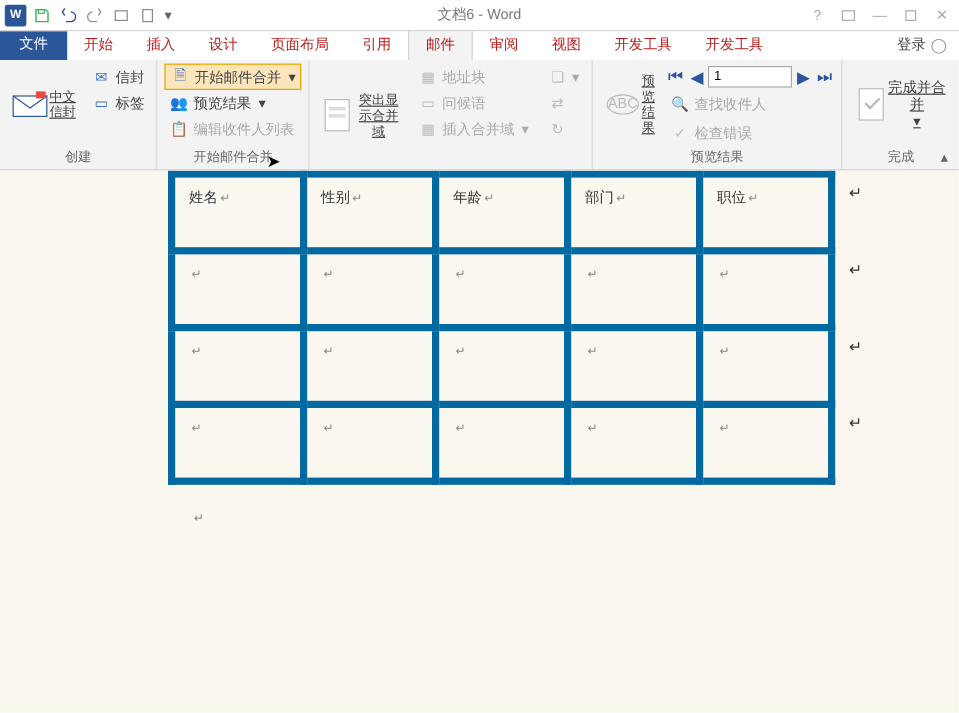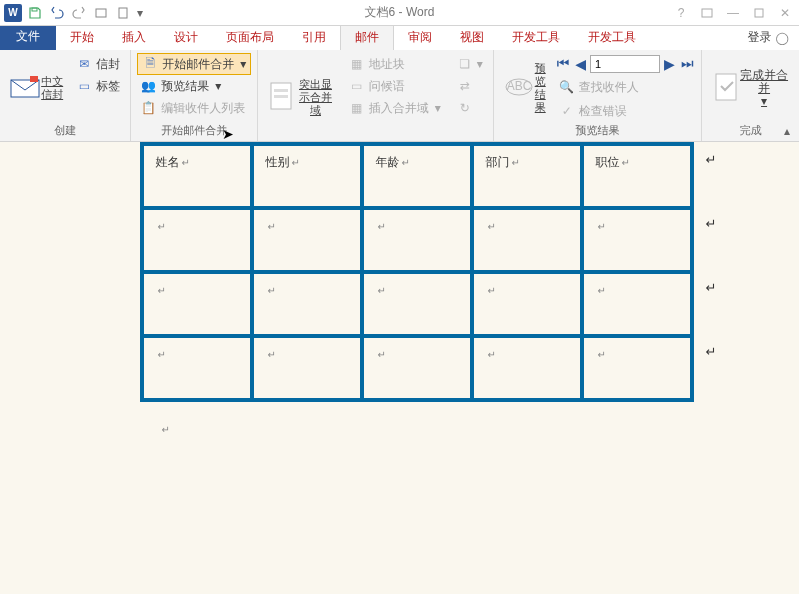--- a/index.html
+++ b/index.html
@@ -29,21 +29,21 @@
 .small-icon{width:16px;height:16px;display:inline-flex;align-items:center;justify-content:center;color:#4472c4;font-size:12px;}
 .disabled{color:#aaa;}
 .disabled .big-icon,.disabled .small-icon{color:#bbb;}
 .nav-group{display:flex;align-items:center;gap:2px;}
 .nav-arrow{color:#2b579a;font-size:14px;cursor:pointer;padding:2px;}
 .rec-input{width:70px;height:18px;border:1px solid #aaa;background:#fff;padding:0 4px;font-size:11px;}
 .collapse-btn{position:absolute;right:4px;bottom:2px;width:16px;height:16px;display:flex;align-items:center;justify-content:center;color:#666;cursor:pointer;}
 .doc-area{background:#faf7ee;height:452px;overflow:auto;padding-top:0;}
 .page{background:#faf7ee;margin:0 auto;width:700px;padding:0 10px;}
 table.doc-table{border-collapse:collapse;margin-left:80px;margin-top:0;}
-table.doc-table td{border:4px solid #0369a1;width:110px;height:64px;padding:8px 12px;vertical-align:top;font-size:13px;color:#333;font-family:"SimSun";}
+table.doc-table td{border:6px solid #0369a1;width:110px;height:64px;padding:8px 12px;vertical-align:top;font-size:13px;color:#333;font-family:"SimSun";}
 .para-mark{color:#888;font-size:10px;display:inline-block;margin-left:2px;}
 .outside-mark{color:#888;font-size:10px;padding-left:8px;vertical-align:top;}
 .cursor-arrow{position:absolute;left:222px;top:76px;font-size:14px;color:#000;pointer-events:none;z-index:10;}
 svg{display:block;}
 </style>
 </head>
 <body>
 
 <div class="title-bar">
   <div class="qat">

